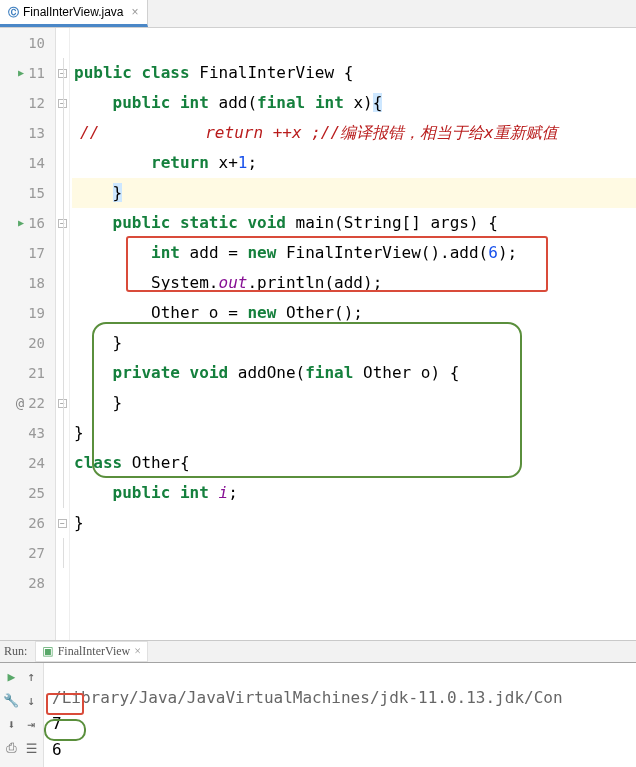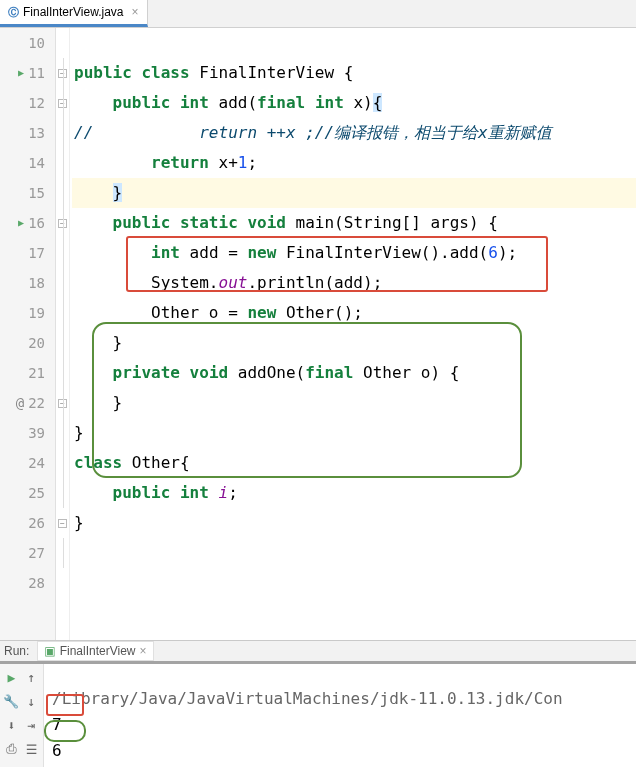--- a/index.html
+++ b/index.html
@@ -76,21 +76,21 @@
   .fold-line { position:absolute; top:0; bottom:0; width:1px; background:#ddd; left:50%; }
   .code-column {
     flex: 1;
     line-height: 30px;
     font-size: 16px;
     position: relative;
     padding-left: 2px;
   }
   .code-line { height: 30px; white-space: pre; padding-left: 2px; }
   .kw { color: #15803d; font-weight: bold; }
-  .cmt { color: #0c4a6e; font-style: italic; }
+  .cmt { color: #b91c1c; font-style: italic; margin-left: 6px; }
   .num { color: #1750eb; }
   .fld { color: #871094; font-style: italic;}
   .hl-line { background: #fffae3; }
   .brace-sel { background: #cde7ff; }
   .red-box {
     position: absolute;
     border: 2px solid #d94b3a;
     border-radius: 3px;
     pointer-events: none;
   }
@@ -105,22 +105,22 @@
     background: #fff;
     height: 127px;
     display: flex;
     flex-direction: column;
   }
   .console-header {
     display:flex;
     align-items:center;
     height:24px;
     background:#f2f2f2;
-    border-bottom:3px solid #a3a3a3;
-    font-family:Liberation Sans, sans-serif;
+    border-bottom:1px solid #a3a3a3;
+    font-family:Liberation Serif, serif;
     font-size:12px;
     padding-left:4px;
     gap:8px;
     color:#555;
   }
   .console-body { display:flex; flex:1; }
   .console-toolbar {
     width:44px;
     background:#f5f5f5;
     border-right:1px solid #e0e0e0;
@@ -193,21 +193,21 @@
         <span>20</span>
       </div>
     <div class="gutter-row">
         <span>21</span>
       </div>
     <div class="gutter-row">
         <span class="at-icon">@</span>
         <span>22</span>
       </div>
     <div class="gutter-row">
-        <span>39</span>
+        <span>43</span>
       </div>
     <div class="gutter-row">
         <span>24</span>
       </div>
     <div class="gutter-row">
         <span>25</span>
       </div>
     <div class="gutter-row">
         <span>26</span>
       </div>

